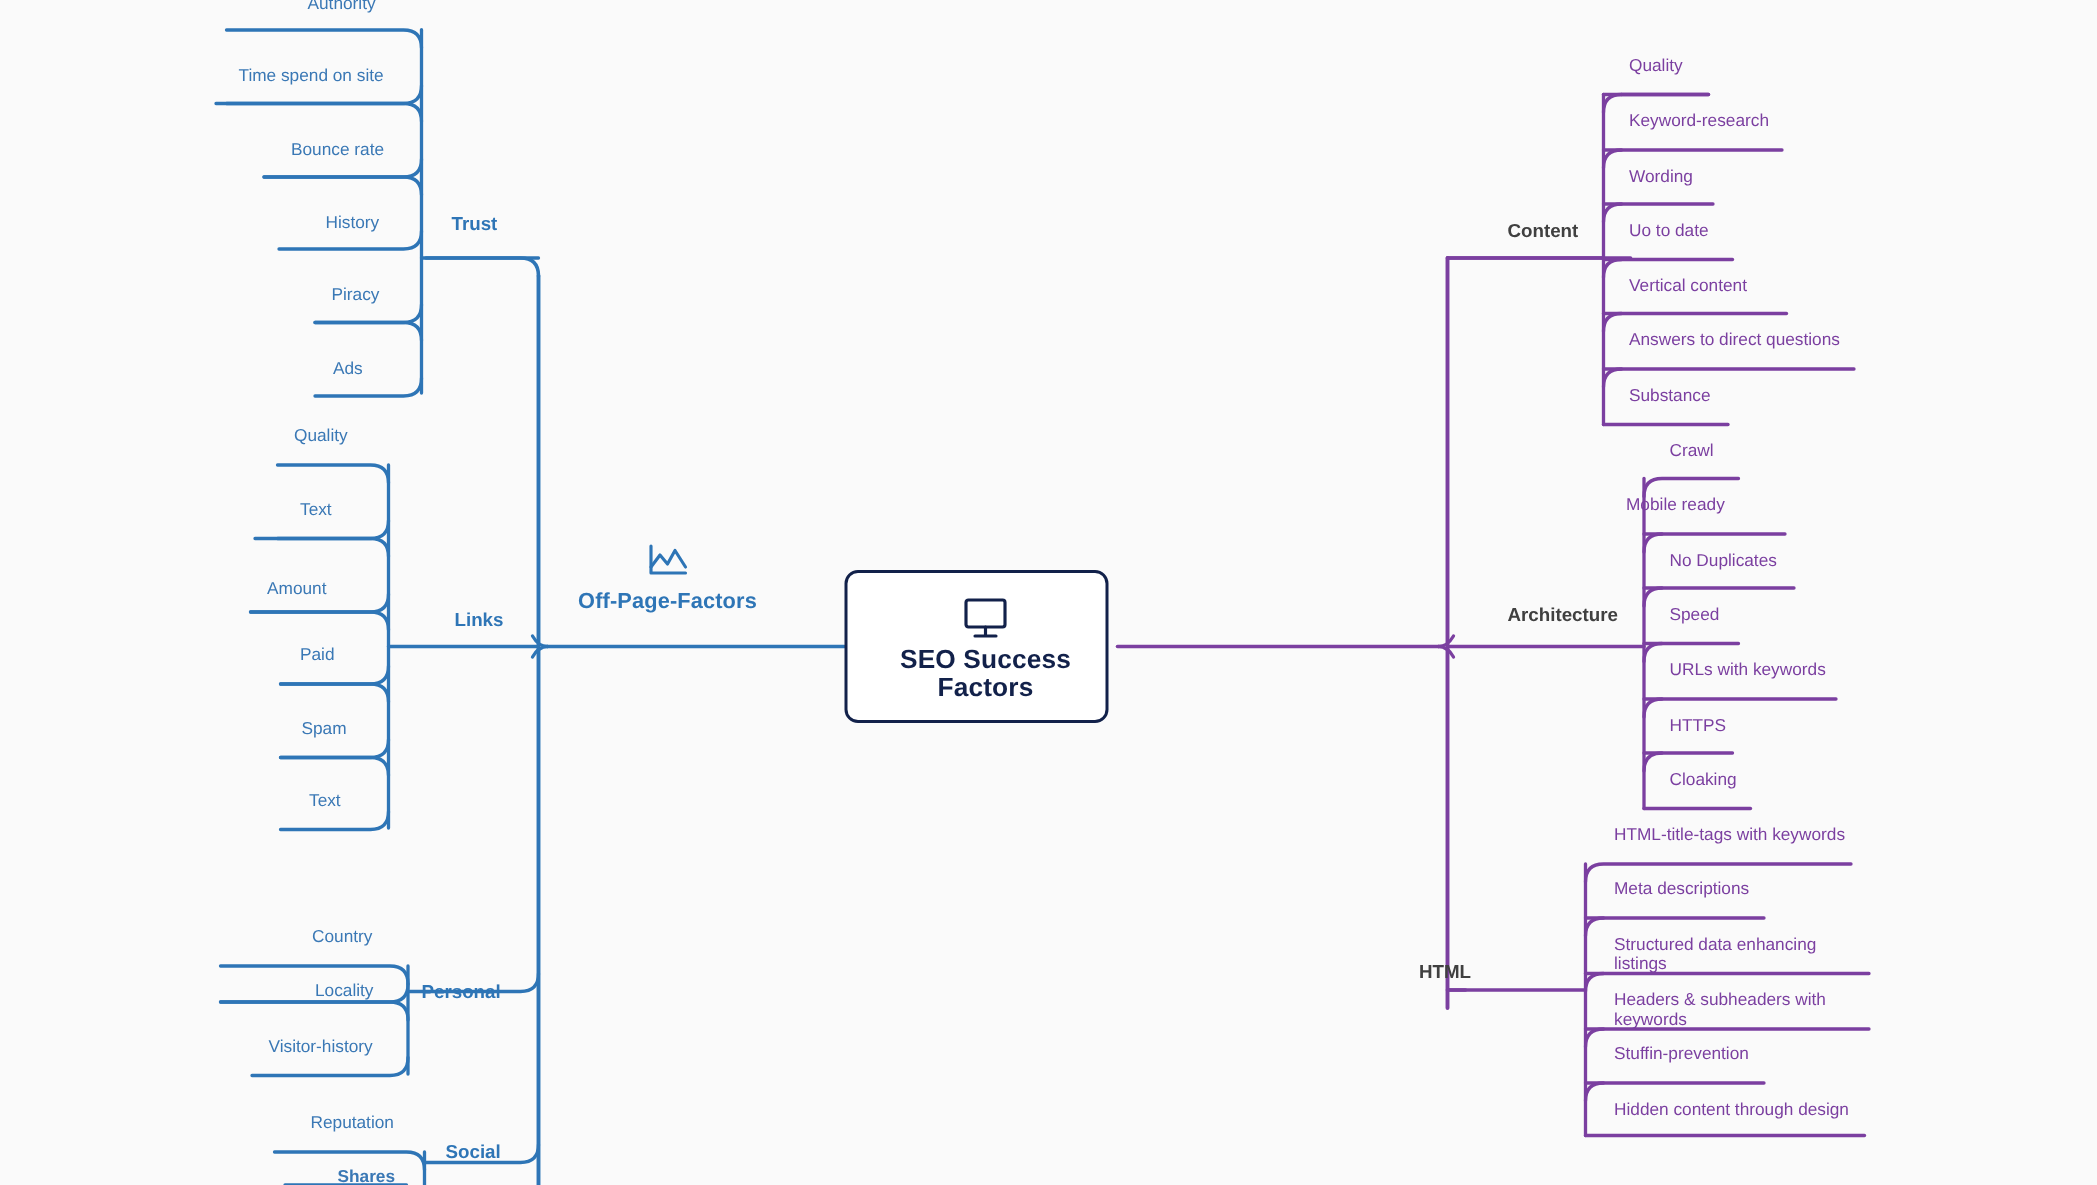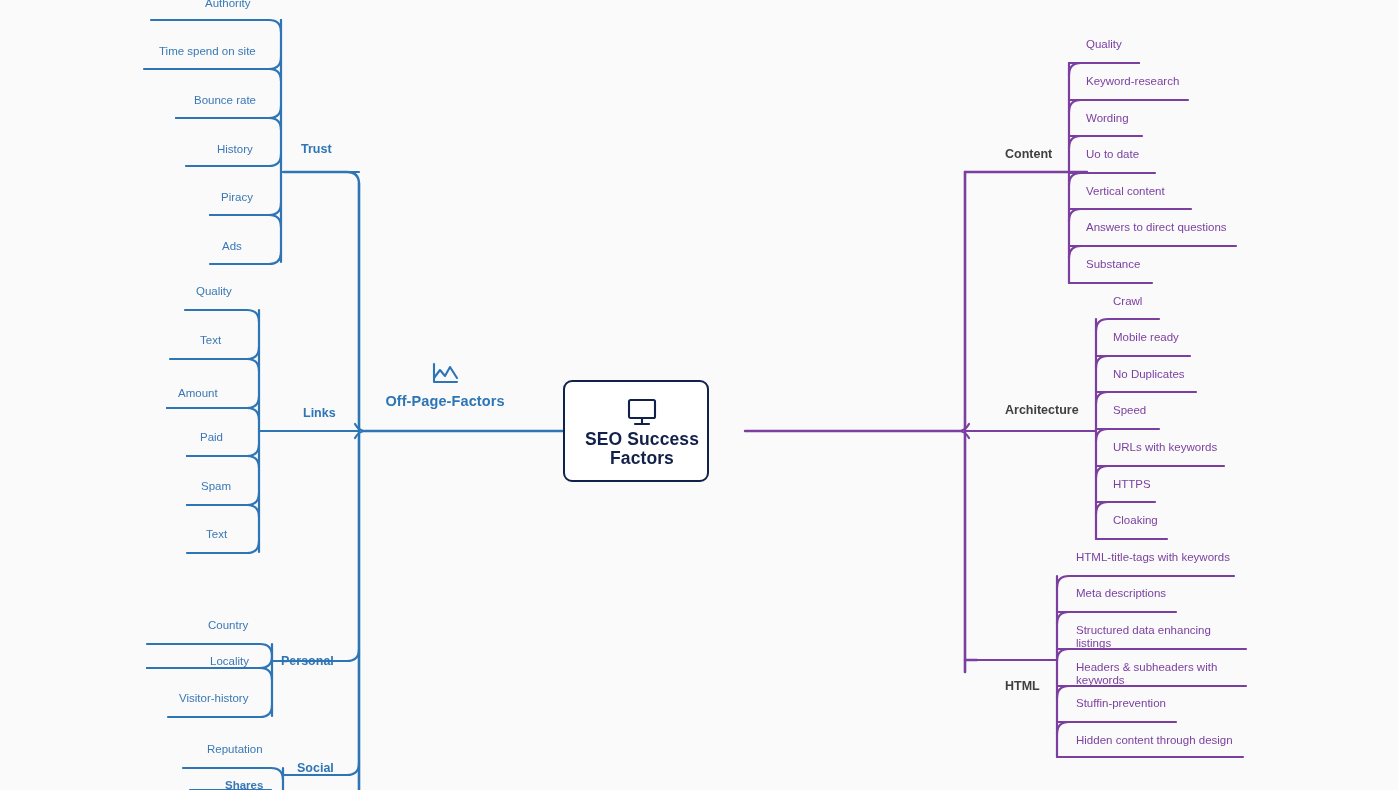--- a/index.html
+++ b/index.html
@@ -7,21 +7,21 @@
     width:1398px;height:790px;overflow:hidden;
     background:#FAFAFA;
     font-family:"Liberation Sans", sans-serif;
     position:relative;
   }
   #canvas{position:absolute;inset:0;width:1398px;height:790px;}
   .layer{position:absolute;inset:0;width:1398px;height:790px;pointer-events:none;}
 
   
   .center-node{
-    position:absolute;left:563px;top:380px;width:146px;height:102px;
+    position:absolute;left:563px;top:380px;width:176px;height:102px;
     background:#FFFFFF;border:2.2px solid #12214A;border-radius:9px;
     display:flex;flex-direction:column;align-items:center;justify-content:center;
     box-sizing:border-box;z-index:6;padding-left:12px;
   }
   .center-icon{margin-top:2px;margin-bottom:3px;line-height:0;}
   .center-title{
     color:#12214A;font-weight:bold;font-size:17.5px;line-height:19px;
     text-align:center;letter-spacing:.1px;
   }
 
@@ -196,21 +196,21 @@
   </div>
 
 
   <div class="cat-label cat-left" style="left:301px;top:142px;">Trust</div>
   <div class="cat-label cat-left" style="left:281px;top:406px;padding-left:22px;">Links</div>
   <div class="cat-label cat-left" style="left:281px;top:654px;">Personal</div>
   <div class="cat-label cat-left" style="left:297px;top:761px;">Social</div>
 
   <div class="cat-label cat-right" style="left:1005px;top:147px;">Content</div>
   <div class="cat-label cat-right" style="left:1005px;top:403px;">Architecture</div>
-  <div class="cat-label cat-right" style="left:1005px;top:641px;margin-top:38px;">HTML</div>
+  <div class="cat-label cat-right" style="left:946px;top:641px;">HTML</div>
 
   <div class="leaf leaf-left" style="left:205px;top:-3px;">Authority</div>
   <div class="leaf leaf-left" style="left:159px;top:45px;">Time spend on site</div>
   <div class="leaf leaf-left" style="left:194px;top:94px;">Bounce rate</div>
   <div class="leaf leaf-left" style="left:217px;top:143px;">History</div>
   <div class="leaf leaf-left" style="left:221px;top:191px;">Piracy</div>
   <div class="leaf leaf-left" style="left:222px;top:240px;">Ads</div>
 
   <div class="leaf leaf-left" style="left:196px;top:285px;">Quality</div>
   <div class="leaf leaf-left" style="left:200px;top:334px;">Text</div>
@@ -228,21 +228,21 @@
 
   <div class="leaf leaf-right" style="left:1086px;top:38px;">Quality</div>
   <div class="leaf leaf-right" style="left:1086px;top:75px;">Keyword-research</div>
   <div class="leaf leaf-right" style="left:1086px;top:112px;">Wording</div>
   <div class="leaf leaf-right" style="left:1086px;top:148px;">Uo to date</div>
   <div class="leaf leaf-right" style="left:1086px;top:185px;">Vertical content</div>
   <div class="leaf leaf-right" style="left:1086px;top:221px;">Answers to direct questions</div>
   <div class="leaf leaf-right" style="left:1086px;top:258px;">Substance</div>
 
   <div class="leaf leaf-right" style="left:1113px;top:295px;">Crawl</div>
-  <div class="leaf leaf-right" style="left:1113px;top:331px;">Mobile ready</div>
+  <div class="leaf leaf-right" style="left:1084px;top:331px;">Mobile ready</div>
   <div class="leaf leaf-right" style="left:1113px;top:368px;">No Duplicates</div>
   <div class="leaf leaf-right" style="left:1113px;top:404px;">Speed</div>
   <div class="leaf leaf-right" style="left:1113px;top:441px;">URLs with keywords</div>
   <div class="leaf leaf-right" style="left:1113px;top:478px;">HTTPS</div>
   <div class="leaf leaf-right" style="left:1113px;top:514px;">Cloaking</div>
 
   <div class="leaf leaf-right" style="left:1076px;top:551px;">HTML-title-tags with keywords</div>
   <div class="leaf leaf-right" style="left:1076px;top:587px;">Meta descriptions</div>
   <div class="leaf leaf-right" style="left:1076px;top:624px;">Structured data enhancing
 listings</div>

